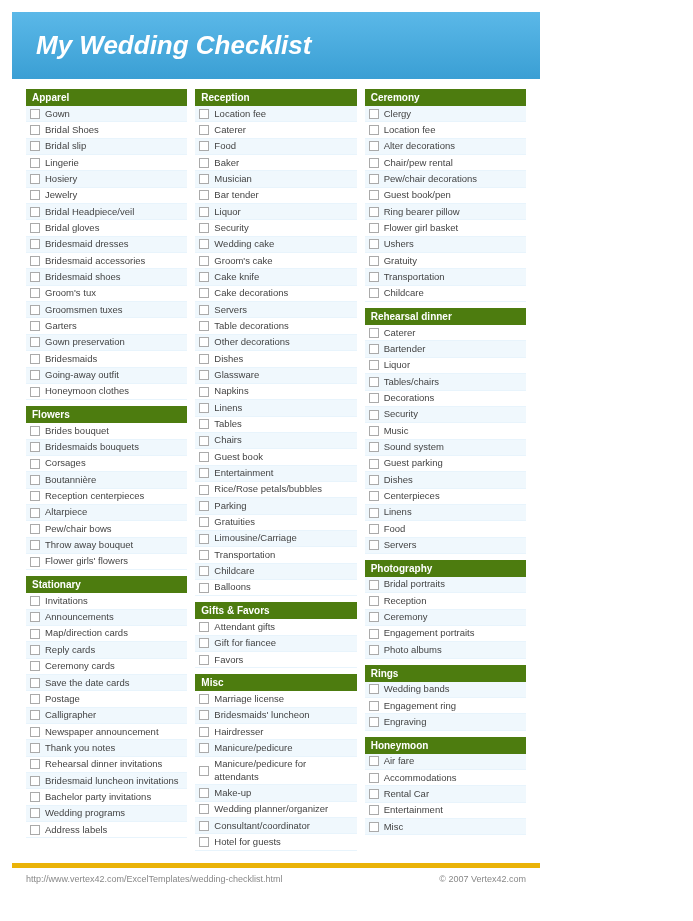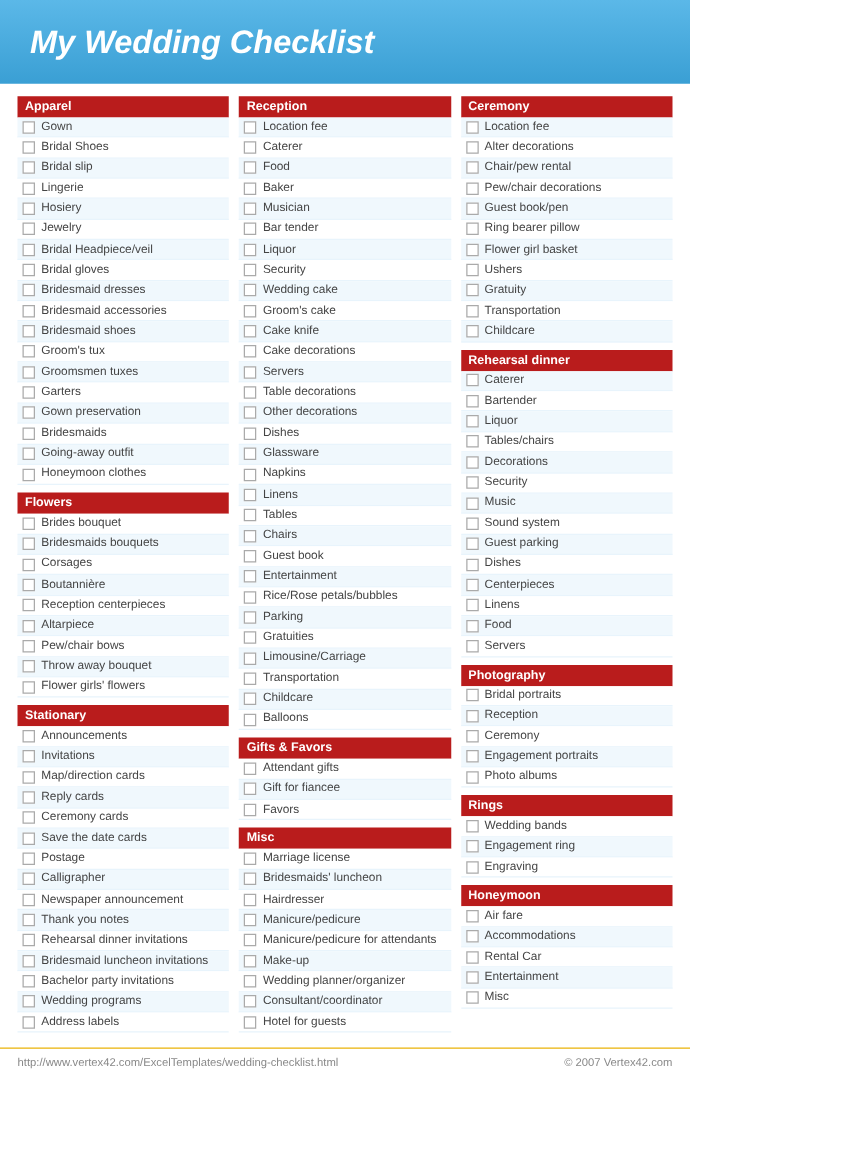--- a/index.html
+++ b/index.html
@@ -6,21 +6,21 @@
     body {
       width: 693px;
       min-height: 921px;
       background: #fff;
       font-family: Arial, sans-serif;
       font-size: 10px;
       color: #333;
     }
     .page {
       width: 552px;
-      padding: 0;
+      padding: 12px;
     }
     
     .header {
       background: linear-gradient(to bottom, #5bb8e8, #3a9fd4);
       padding: 18px 24px;
       margin-bottom: 10px;
     }
     .header h1 {
       color: #fff;
       font-size: 26px;
@@ -36,21 +36,21 @@
       gap: 8px;
     }
     .column {
       flex: 1;
       display: flex;
       flex-direction: column;
       gap: 0;
     }
     
     .category-header {
-      background: #b91c1c;
+      background: #4d7c0f;
       color: #fff;
       font-weight: bold;
       font-size: 10px;
       padding: 3px 6px;
       margin-top: 6px;
       margin-bottom: 0;
     }
     .category-header:first-child {
       margin-top: 0;
     }
@@ -81,21 +81,21 @@
       line-height: 1.3;
     }
     
     .footer {
       margin-top: 12px;
       padding: 6px 14px;
       display: flex;
       justify-content: space-between;
       font-size: 9px;
       color: #888;
-      border-top: 1px solid #eab308;
+      border-top: 5px solid #eab308;
     }
   </style>
 </head>
 <body>
 
 <div class="page">
   <div class="header">
     <h1>My Wedding Checklist</h1>
   </div>
   <div class="content" id="content-area">
@@ -207,25 +207,25 @@
           <span class="checkbox"></span>
           <span class="item-label">Throw away bouquet</span>
         </div>
         <div class="list-item">
           <span class="checkbox"></span>
           <span class="item-label">Flower girls' flowers</span>
         </div>
         <div class="category-header">Stationary</div>
         <div class="list-item">
           <span class="checkbox"></span>
+          <span class="item-label">Invitations</span>
+        </div>
+        <div class="list-item">
+          <span class="checkbox"></span>
           <span class="item-label">Announcements</span>
-        </div>
-        <div class="list-item">
-          <span class="checkbox"></span>
-          <span class="item-label">Invitations</span>
         </div>
         <div class="list-item">
           <span class="checkbox"></span>
           <span class="item-label">Map/direction cards</span>
         </div>
         <div class="list-item">
           <span class="checkbox"></span>
           <span class="item-label">Reply cards</span>
         </div>
         <div class="list-item">
@@ -441,20 +441,24 @@
           <span class="checkbox"></span>
           <span class="item-label">Consultant/coordinator</span>
         </div>
         <div class="list-item">
           <span class="checkbox"></span>
           <span class="item-label">Hotel for guests</span>
         </div>
       </div>
       <div class="column">
         <div class="category-header">Ceremony</div>
+        <div class="list-item">
+          <span class="checkbox"></span>
+          <span class="item-label">Clergy</span>
+        </div>
         <div class="list-item">
           <span class="checkbox"></span>
           <span class="item-label">Location fee</span>
         </div>
         <div class="list-item">
           <span class="checkbox"></span>
           <span class="item-label">Alter decorations</span>
         </div>
         <div class="list-item">
           <span class="checkbox"></span>

